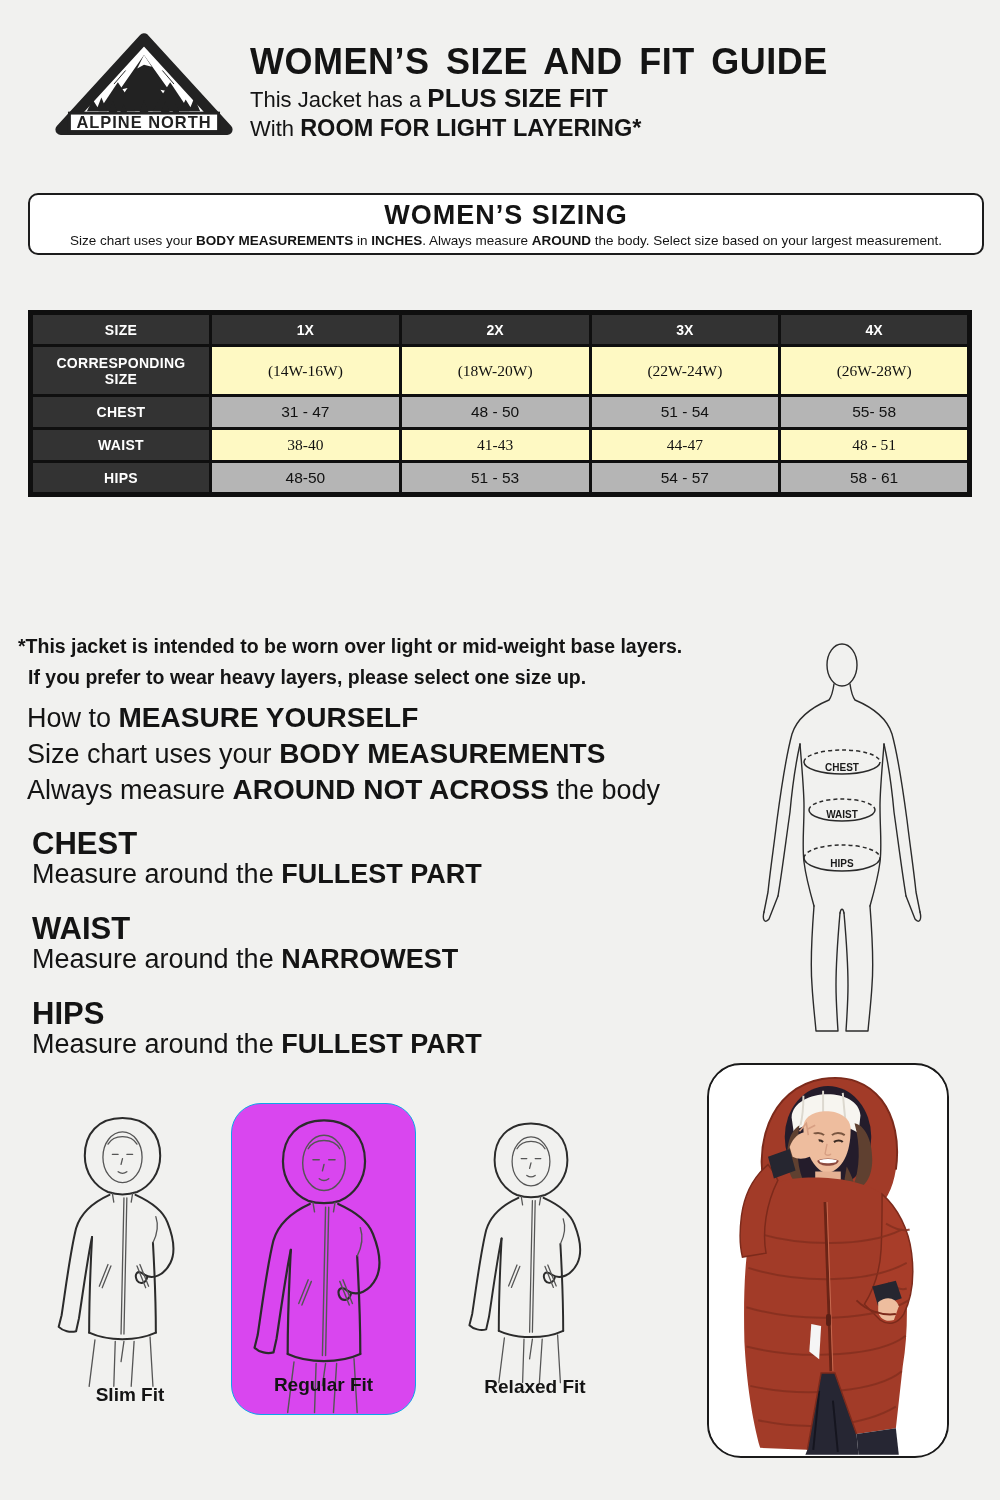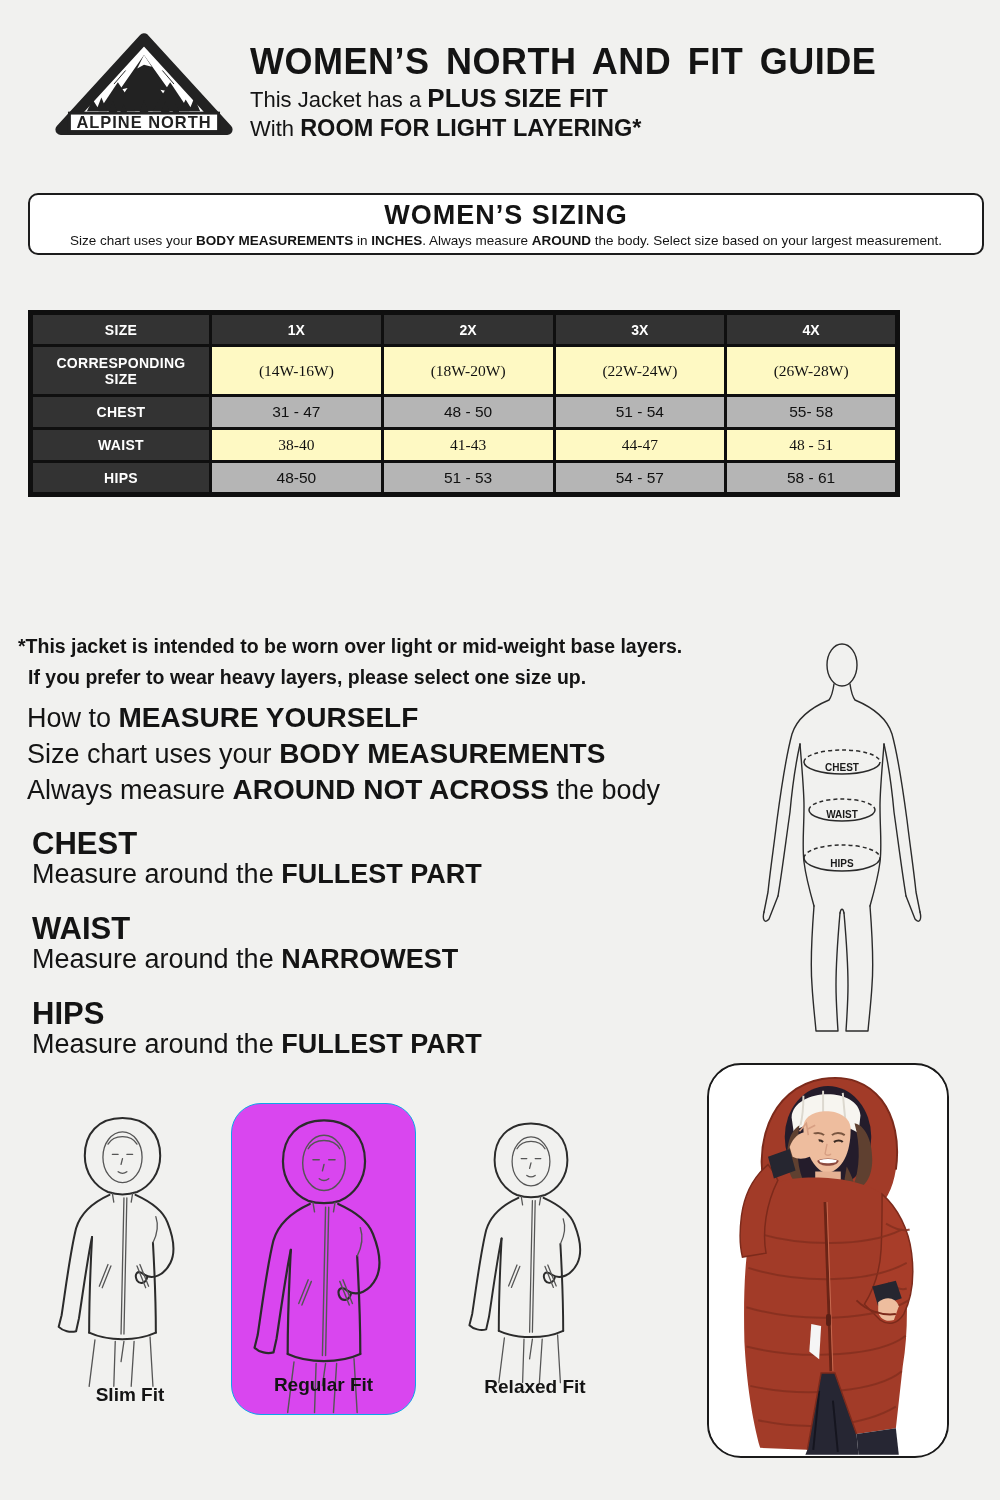--- a/index.html
+++ b/index.html
@@ -26,21 +26,21 @@
   .sizing-box{
     left:28px;top:193px;width:956px;height:62px;
     background:#ffffff;border:2px solid #1c1c1c;border-radius:10px;
     box-sizing:border-box;text-align:center;
   }
   .sizing-box-title{font-size:27px;font-weight:bold;letter-spacing:1px;margin-top:5px;}
   .sizing-box-desc{font-size:13.5px;margin-top:2px;}
 
   
   table.size-table{
-    position:absolute;left:28px;top:310px;width:872px;
+    position:absolute;left:28px;top:310px;width:944px;
     border-collapse:collapse;border:5px solid #0f0f0f;
     table-layout:fixed;
   }
   .size-table th,.size-table td{
     border:3px solid #0f0f0f;text-align:center;vertical-align:middle;
     padding:0 6px;
   }
   .size-table col.c-label{width:180px;}
   .size-table .dark{background:#333333;color:#ffffff;font-weight:bold;font-size:14px;}
   .size-table .label-cell{font-size:14px;letter-spacing:.3px;}
@@ -112,21 +112,21 @@
         <line x1="64" y1="54" x2="76" y2="40"></line>
       <line x1="120" y1="36" x2="132" y2="50"></line>
         <line x1="114" y1="40" x2="126" y2="54"></line>
     </g>
     <rect x="18" y="84" width="154" height="19" fill="#ffffff" stroke="#222222" stroke-width="3"></rect>
     <text x="95" y="99" text-anchor="middle" font-family="Liberation Sans, sans-serif" font-size="17" font-weight="bold" letter-spacing="1" fill="#222222">ALPINE NORTH</text>
   </svg>
 </div>
 
 <div class="abs title-block">
-  <div class="main-title">WOMEN’S NORTH AND FIT GUIDE</div>
+  <div class="main-title">WOMEN’S SIZE AND FIT GUIDE</div>
   <div class="sub-line"><span>This Jacket has a </span><span class="big">PLUS SIZE FIT</span></div>
   <div class="sub-line2"><span>With </span><span class="big">ROOM FOR LIGHT LAYERING*</span></div>
 </div>
 
 <div class="abs sizing-box">
   <div class="sizing-box-title">WOMEN’S SIZING</div>
   <div class="sizing-box-desc"><span>Size chart uses your </span><b>BODY MEASUREMENTS</b><span> in </span><b>INCHES</b><span>. Always measure </span><b>AROUND</b><span> the body. Select size based on your largest measurement.</span></div>
 </div>
 
 <table class="size-table">

